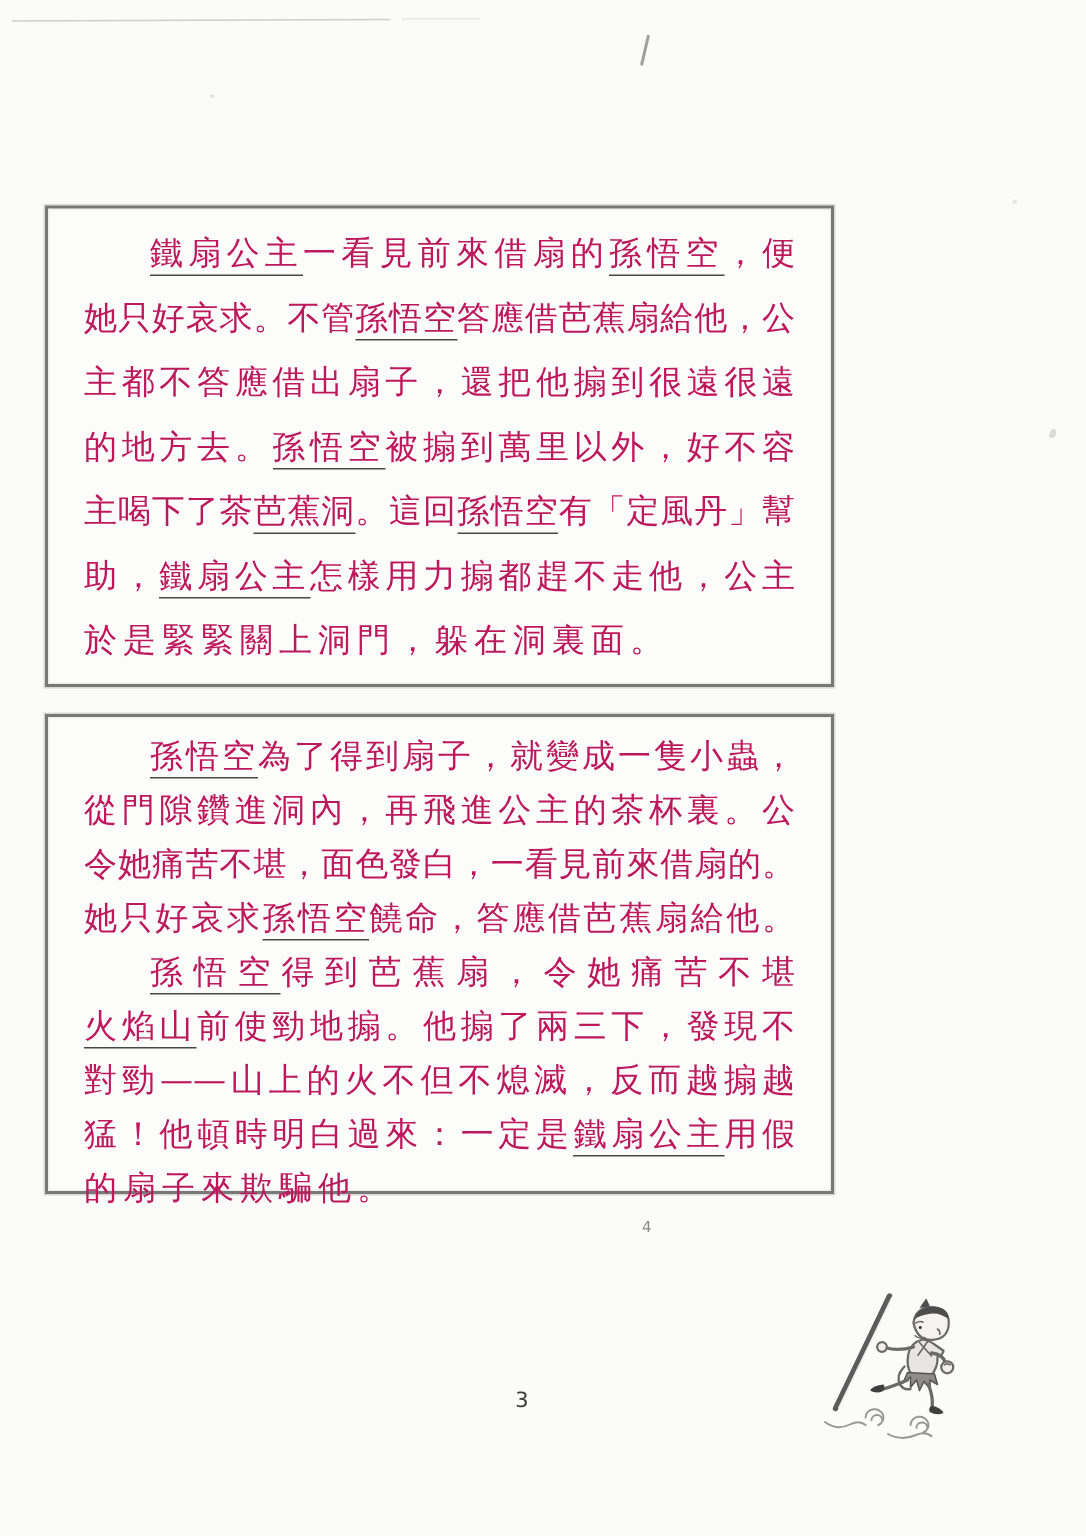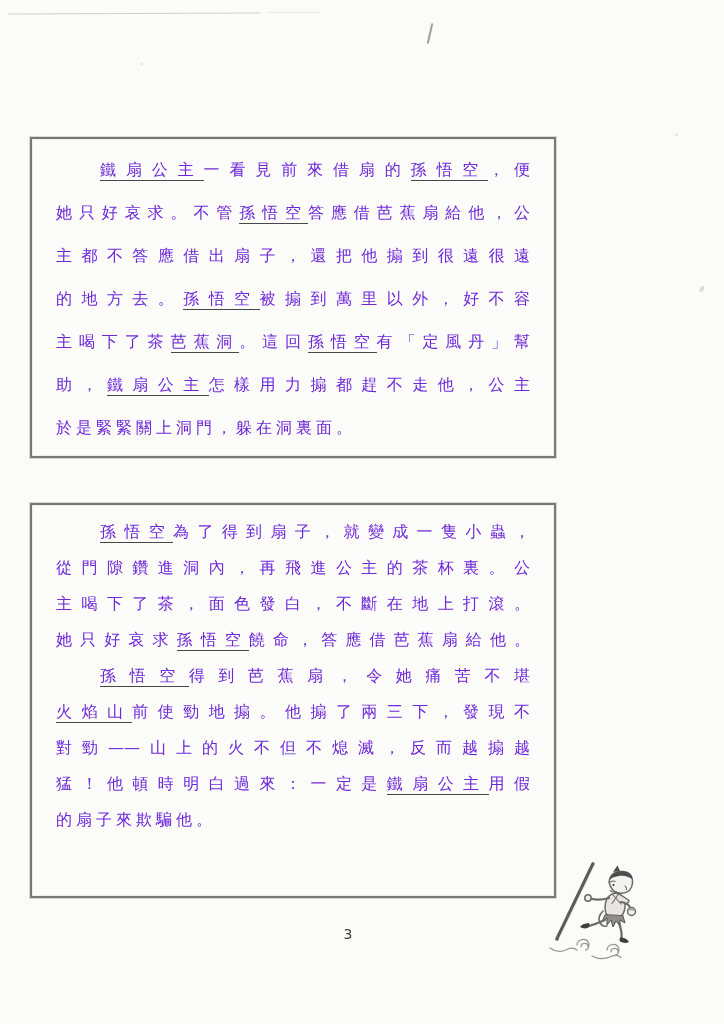--- a/index.html
+++ b/index.html
@@ -17,24 +17,24 @@
     position: absolute;
     left: 30px;
     width: 526px;
     box-sizing: border-box;
     border: 2px solid #787878;
     box-shadow: 0 0 0 1px #d8d8d6, inset 0 0 0 1px #eeeeec;
     background: #fcfcfa;
     padding: 9px 24px 0 24px;
   }
   .box-1 { top: 137px; height: 321px; }
-  .box-2 { top: 503px; height: 395px; }
+  .box-2 { top: 476px; height: 320px; }
   .line {
-    font-size: 16px;
-    color: #6d28d9;
+    font-size: 22px;
+    color: #be185d;
     text-align: justify;
     text-align-last: justify;
     white-space: nowrap;
     white-space: normal;
   }
   .box-1 .line { line-height: 43px; }
   .box-2 .line { line-height: 36px; }
   .line.indent { text-indent: 44px; }
   .line.end { text-align-last: left; letter-spacing: 4px; }
   .u {
@@ -106,21 +106,21 @@
       <div class="line"><span>她只好哀求。不管</span><span class="u">孫悟空</span><span>答應借芭蕉扇給他，公</span></div>
       <div class="line"><span>主都不答應借出扇子，還把他搧到很遠很遠</span></div>
       <div class="line"><span>的地方去。</span><span class="u">孫悟空</span><span>被搧到萬里以外，好不容</span></div>
       <div class="line"><span>主喝下了茶</span><span class="u">芭蕉洞</span><span>。這回</span><span class="u">孫悟空</span><span>有「定風丹」幫</span></div>
       <div class="line"><span>助，</span><span class="u">鐵扇公主</span><span>怎樣用力搧都趕不走他，公主</span></div>
       <div class="line end"><span>於是緊緊關上洞門，躲在洞裏面。</span></div>
     </div>
   <div class="text-box box-2">
       <div class="line indent"><span class="u">孫悟空</span><span>為了得到扇子，就變成一隻小蟲，</span></div>
       <div class="line"><span>從門隙鑽進洞內，再飛進公主的茶杯裏。公</span></div>
-      <div class="line"><span>主喝下了茶，面色發白，不斷在地上打滾。</span></div>
+      <div class="line"><span>令她痛苦不堪，面色發白，一看見前來借扇的。</span></div>
       <div class="line"><span>她只好哀求</span><span class="u">孫悟空</span><span>饒命，答應借芭蕉扇給他。</span></div>
       <div class="line indent"><span class="u">孫悟空</span><span>得到芭蕉扇，令她痛苦不堪</span></div>
       <div class="line"><span class="u">火焰山</span><span>前使勁地搧。他搧了兩三下，發現不</span></div>
       <div class="line"><span>對勁——山上的火不但不熄滅，反而越搧越</span></div>
       <div class="line"><span>猛！他頓時明白過來：一定是</span><span class="u">鐵扇公主</span><span>用假</span></div>
       <div class="line end"><span>的扇子來欺騙他。</span></div>
     </div>
 
   <svg class="illustration" viewBox="0 0 116 116" xmlns="http://www.w3.org/2000/svg">
     <g fill="none" stroke="#6a6a6a" stroke-width="1.5" stroke-linecap="round" stroke-linejoin="round">

